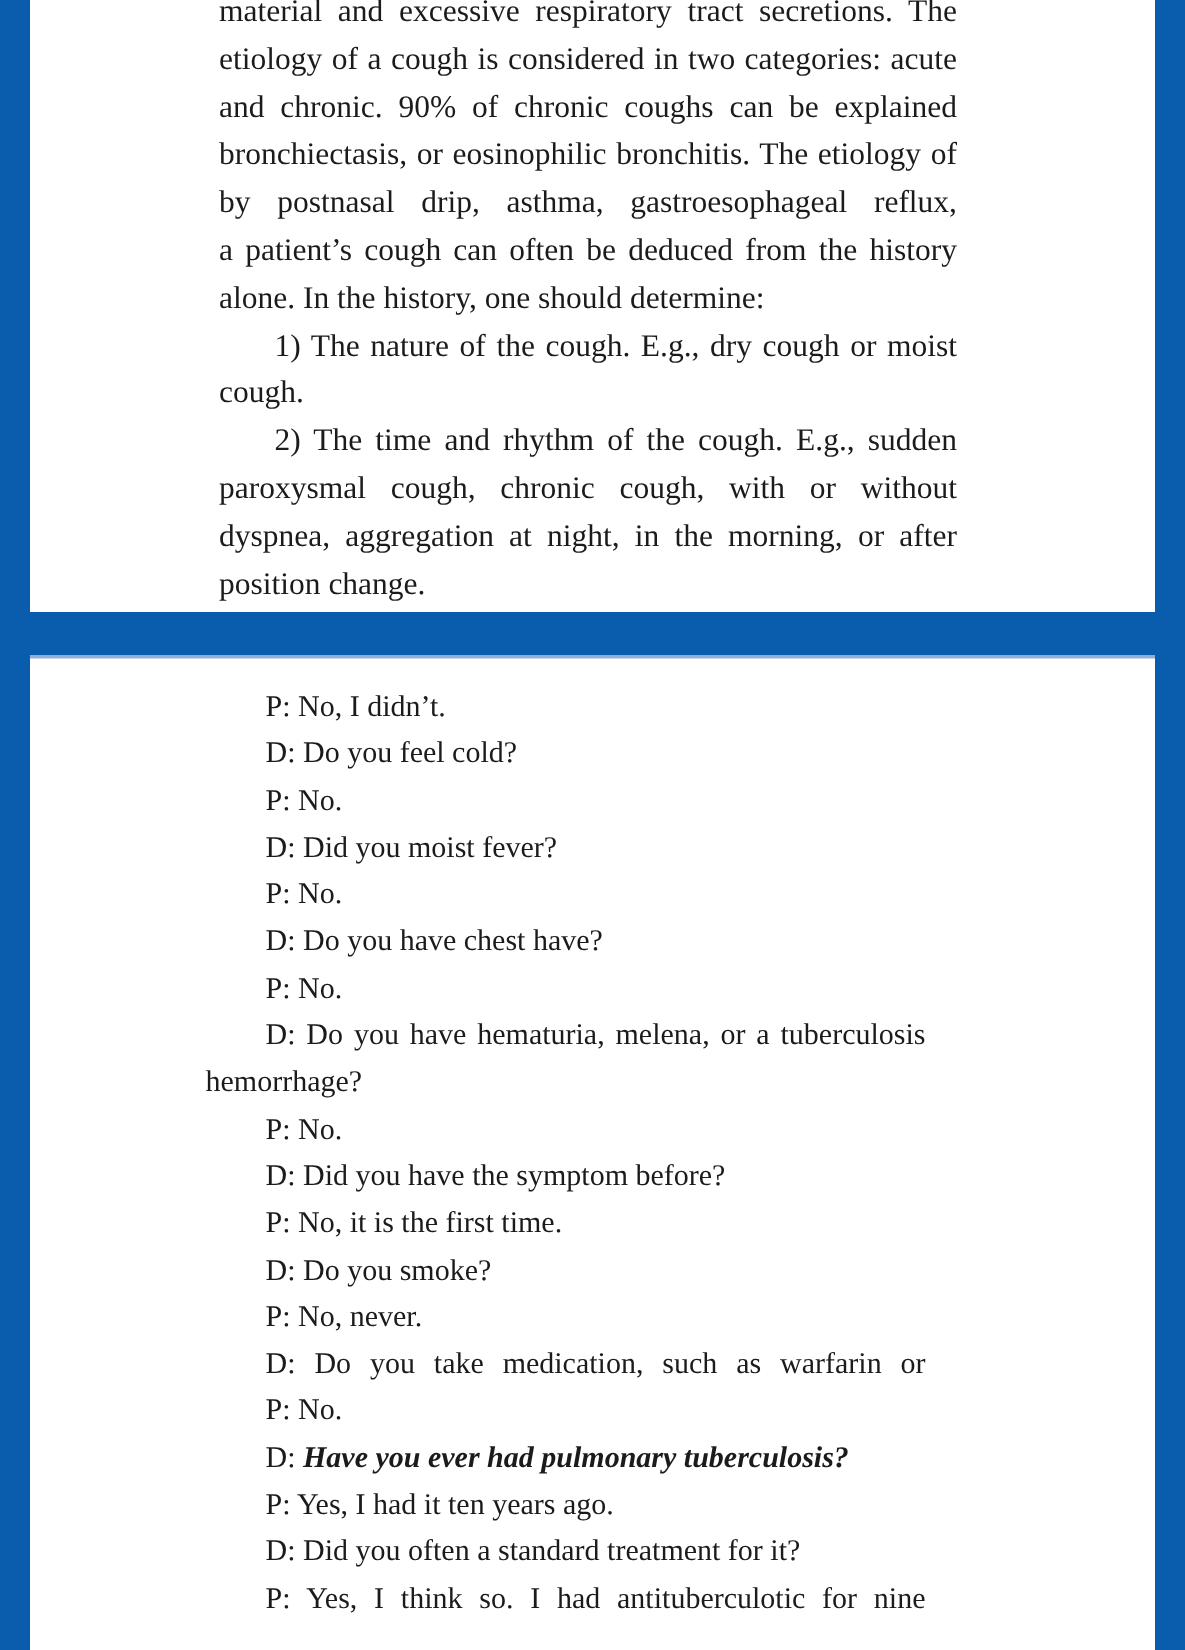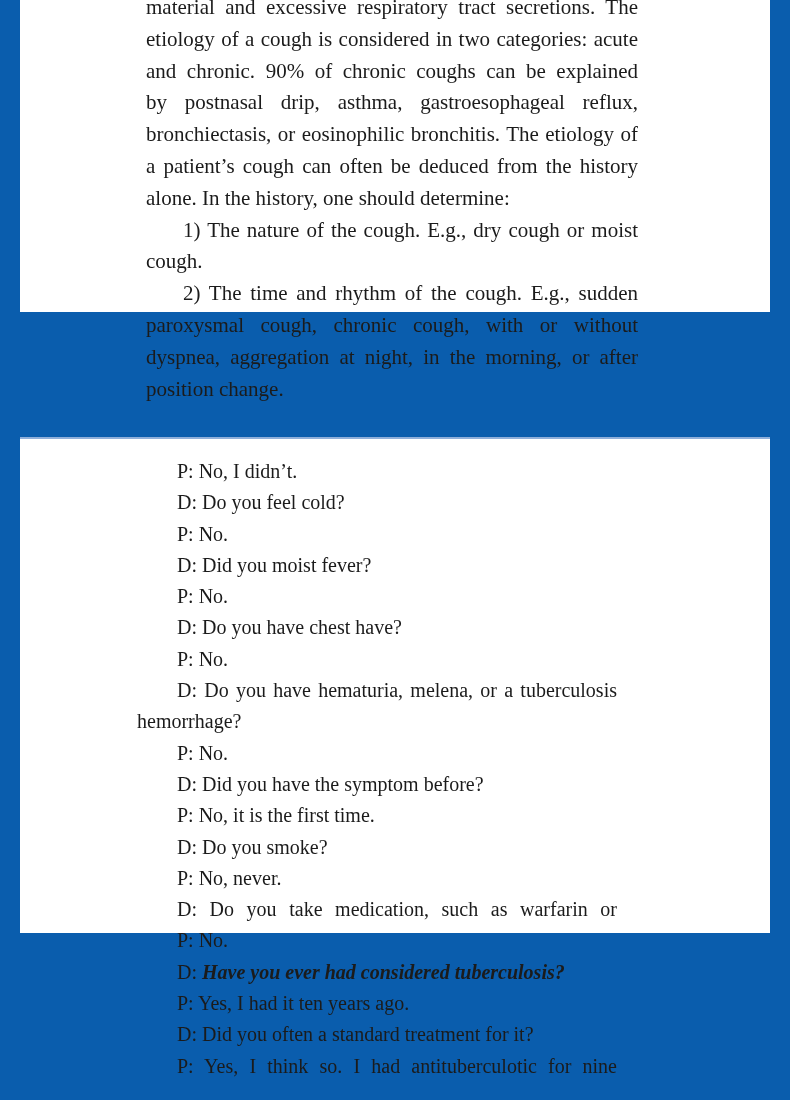--- a/index.html
+++ b/index.html
@@ -20,25 +20,25 @@
     color: var(--ink);
   }
   .page {
     position: absolute;
     left: 20px;
     width: 750px;
     background: var(--page);
   }
   .page-top {
     top: 0;
-    height: 312px;
+    height: 408px;
   }
   .page-bottom {
     top: 437px;
-    height: 496px;
+    height: 663px;
     border-top: 2px solid var(--edge);
     font-family: Liberation Serif, serif;
   }
   .textblock { position: relative; }
   .tb-top {
     margin: -8px 0 0 126px;
     width: 492px;
     font-size: 21px;
     line-height: 31.8px;
   }
@@ -60,22 +60,22 @@
   .em { font-weight: bold; font-style: italic; }
 </style>
 </head>
 <body>
 
 <div class="page page-top">
   <div class="textblock tb-top" id="top-block">
       <div class="line justify">material and excessive respiratory tract secretions. The</div>
       <div class="line justify">etiology of a cough is considered in two categories: acute</div>
       <div class="line justify">and chronic. 90% of chronic coughs can be explained</div>
+      <div class="line justify">bronchiectasis, or eosinophilic bronchitis. The etiology of</div>
       <div class="line justify">by postnasal drip, asthma, gastroesophageal reflux,</div>
-      <div class="line justify">bronchiectasis, or eosinophilic bronchitis. The etiology of</div>
       <div class="line justify">a patient’s cough can often be deduced from the history</div>
       <div class="line">alone. In the history, one should determine:</div>
       <div class="line indent justify">1) The nature of the cough. E.g., dry cough or moist</div>
       <div class="line">cough.</div>
       <div class="line indent justify">2) The time and rhythm of the cough. E.g., sudden</div>
       <div class="line justify">paroxysmal cough, chronic cough, with or without</div>
       <div class="line justify">dyspnea, aggregation at night, in the morning, or after</div>
       <div class="line">position change.</div>
     </div>
 </div>
@@ -91,18 +91,18 @@
       <div class="line indent">P: No.</div>
       <div class="line indent justify">D: Do you have hematuria, melena, or a tuberculosis</div>
       <div class="line">hemorrhage?</div>
       <div class="line indent">P: No.</div>
       <div class="line indent">D: Did you have the symptom before?</div>
       <div class="line indent">P: No, it is the first time.</div>
       <div class="line indent">D: Do you smoke?</div>
       <div class="line indent">P: No, never.</div>
       <div class="line indent justify">D: Do you take medication, such as warfarin or</div>
       <div class="line indent">P: No.</div>
-      <div class="line indent"><span>D: </span><span class="em">Have you ever had considered tuberculosis?</span></div>
+      <div class="line indent"><span>D: </span><span class="em">Have you ever had pulmonary tuberculosis?</span></div>
       <div class="line indent">P: Yes, I had it ten years ago.</div>
       <div class="line indent">D: Did you often a standard treatment for it?</div>
       <div class="line indent justify">P: Yes, I think so. I had antituberculotic for nine</div>
     </div>
 </div>
 
 </body></html>

